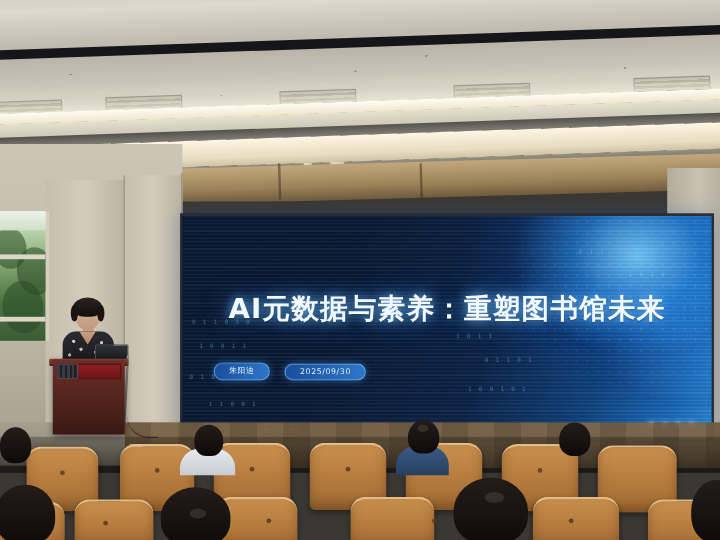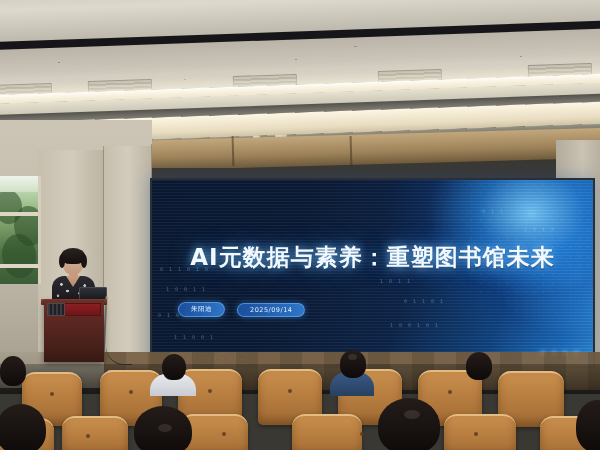--- a/index.html
+++ b/index.html
@@ -197,21 +197,21 @@
       <div class="digits" style="left:228px;top:98px;">1 0 1 1</div>
       <div class="digits" style="left:252px;top:118px;">0 1 1 0 1</div>
       <div class="digits" style="left:238px;top:142px;">1 0 0 1 0 1</div>
       <div class="digits" style="left:330px;top:28px;">0 1 1</div>
       <div class="digits" style="left:372px;top:46px;">1 0 1 0</div>
 
       <div class="screen-title">AI元数据与素养：重塑图书馆未来</div>
 
       <div class="badges">
         <div class="badge">朱阳迪</div>
-        <div class="badge">2025/09/14</div>
+        <div class="badge">2025/09/30</div>
       </div>
 
       <div class="dots">
         <div class="dot"></div>
         <div class="dot"></div>
         <div class="dot"></div>
         <div class="dot"></div>
       </div>
 
       <div class="ppt-bar">

